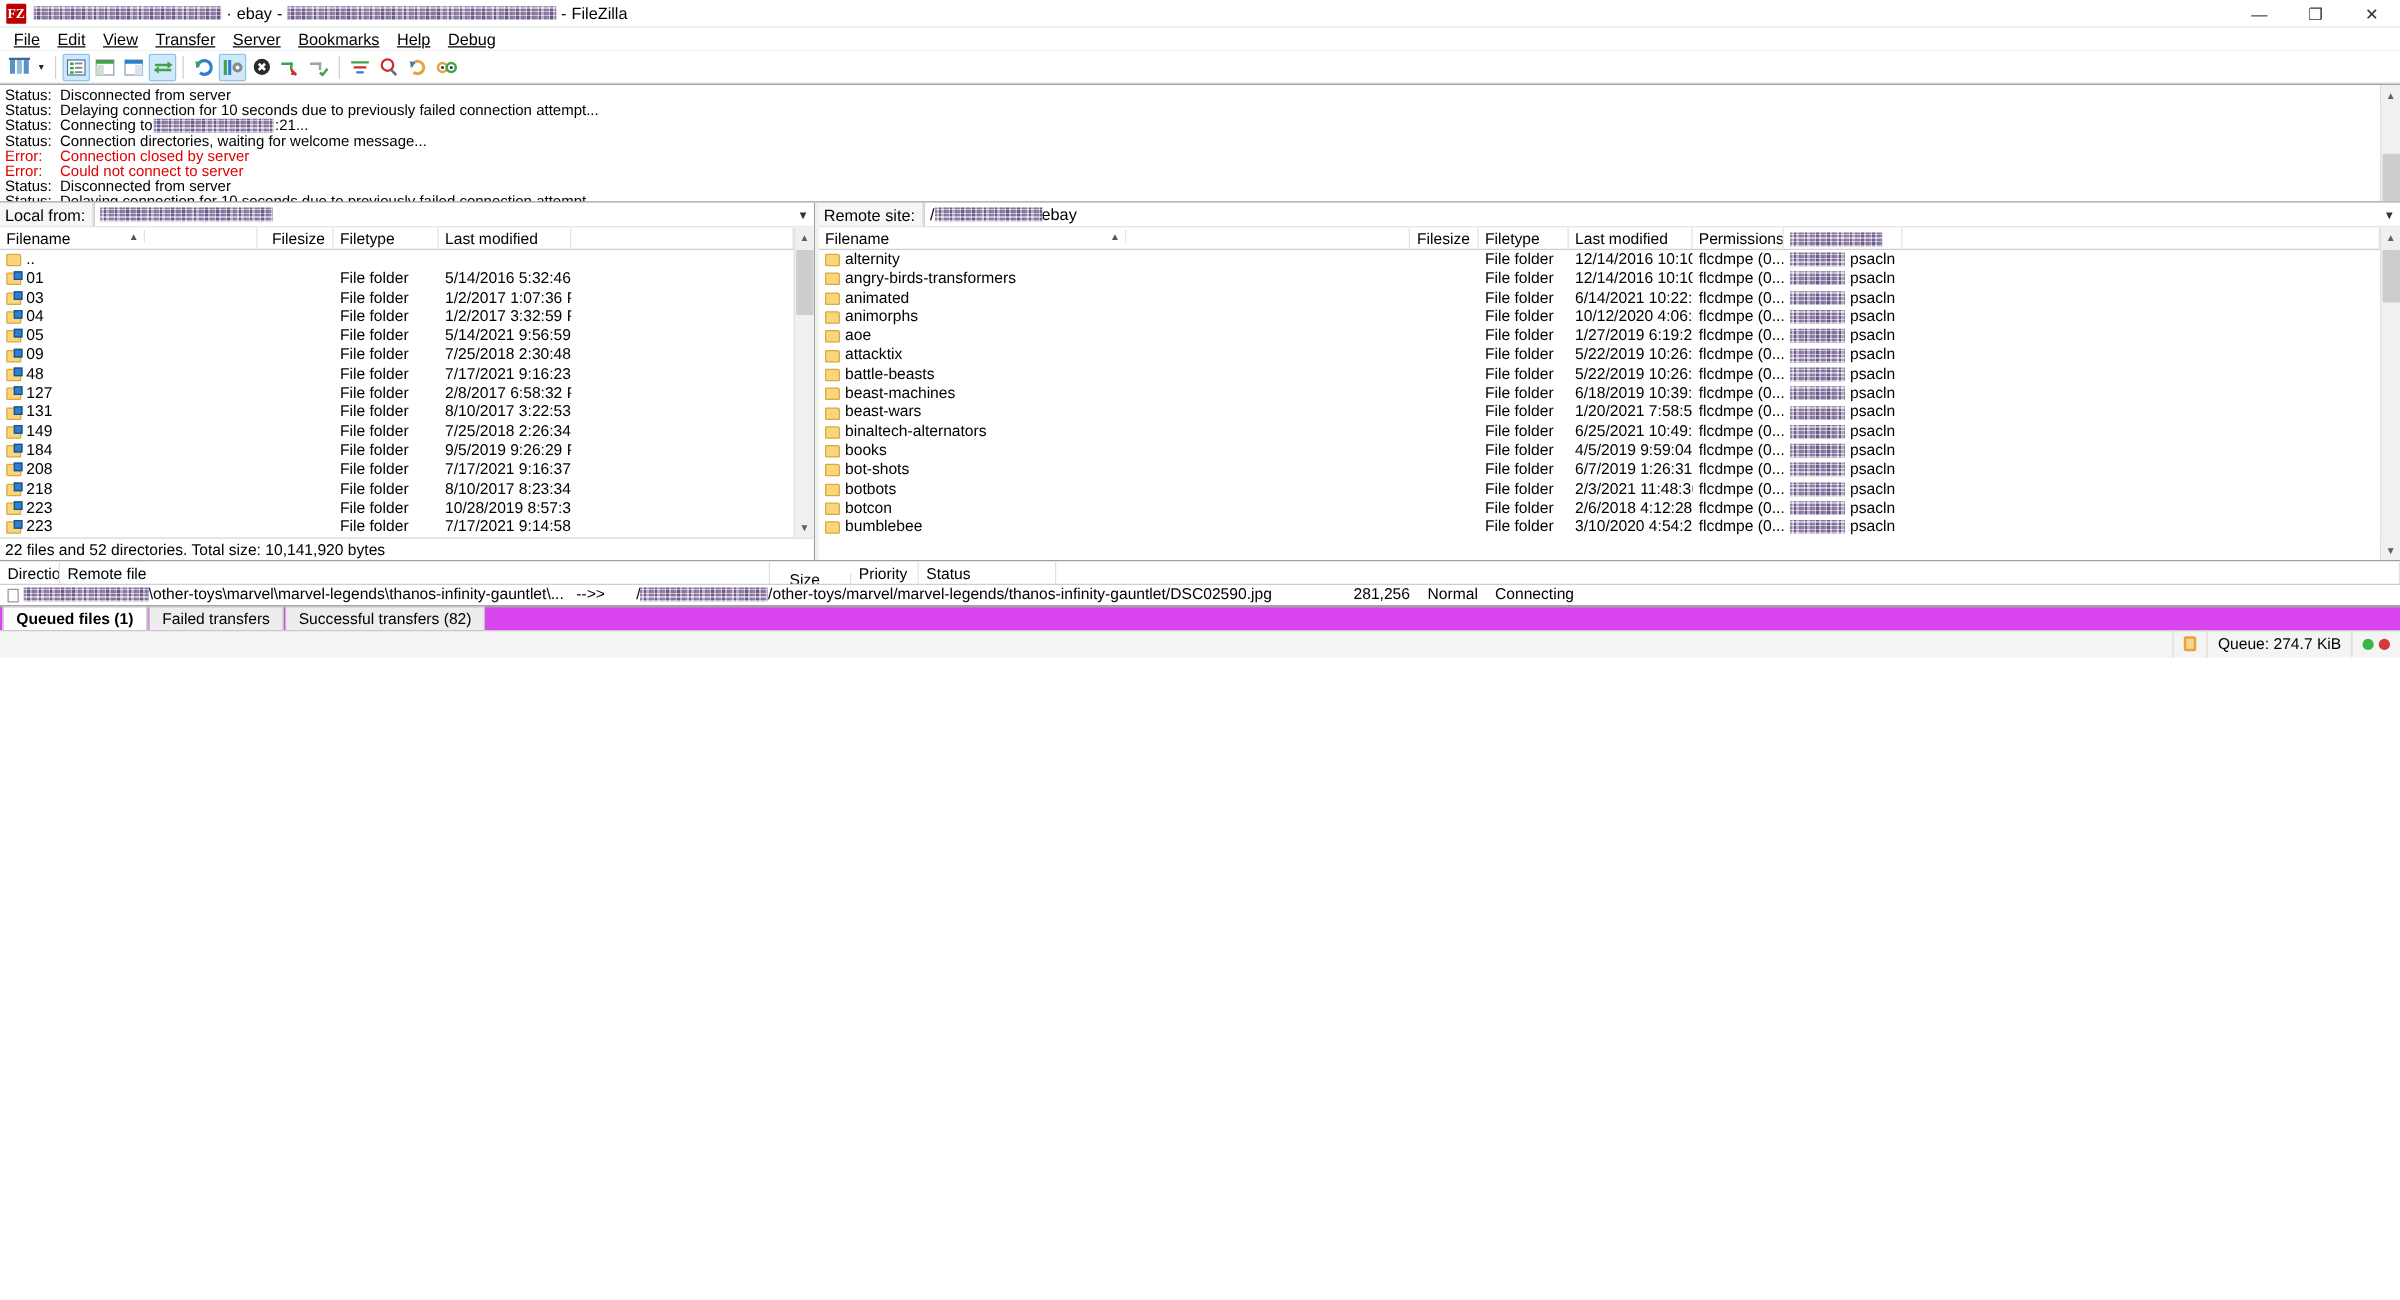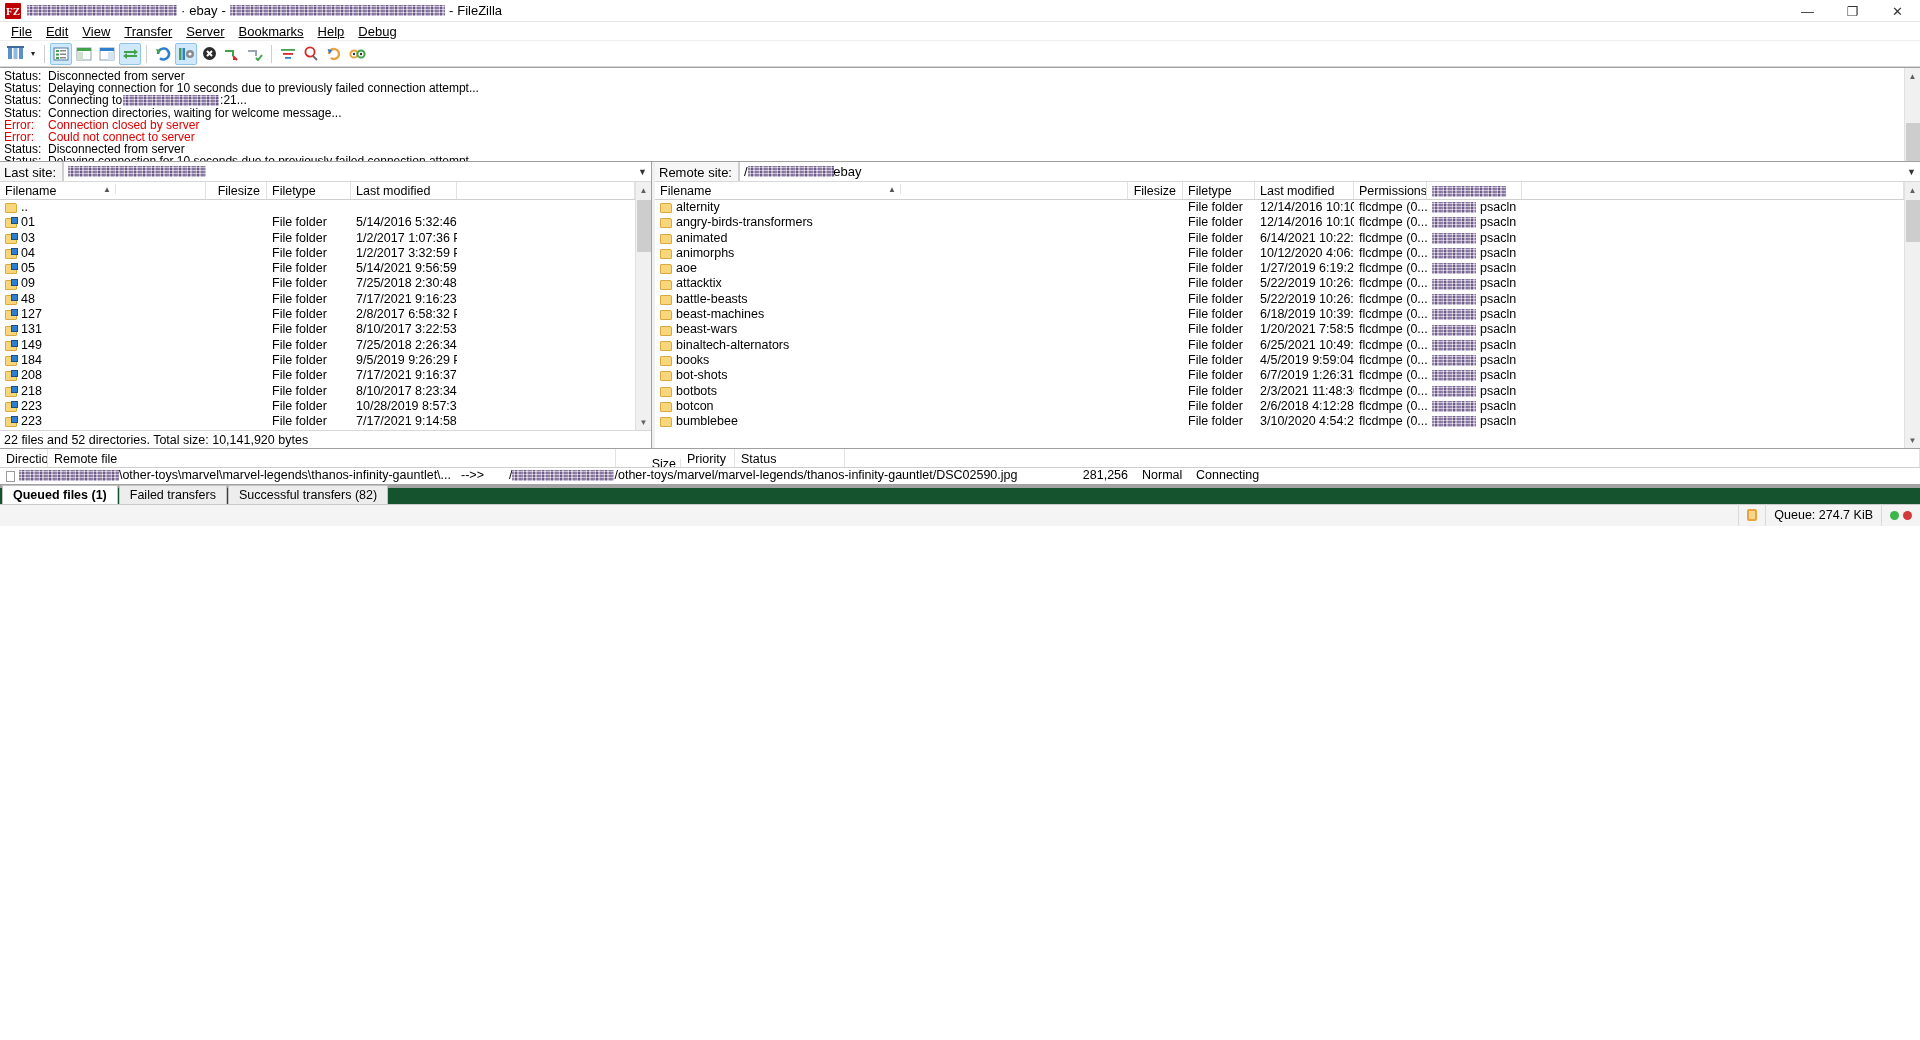--- a/index.html
+++ b/index.html
@@ -240,21 +240,21 @@
     display: flex; height: 19px;
     border-bottom: 1px solid #cfcfcf;
     font-size: 12.5px;
   }
   .q-hdr > div {
     border-right: 1px solid #e2e2e2;
     padding: 2px 4px 0 6px;
     display: flex; align-items: center;
     overflow: hidden; white-space: nowrap;
   }
-  .q-hdr .num { justify-content: flex-end; padding-right: 4px; margin-top: 10px; }
+  .q-hdr .num { justify-content: flex-end; padding-right: 24px; margin-top: 10px; }
   .q-rows { flex: 1; overflow: hidden; }
   .q-row {
     display: flex; height: 15.5px; line-height: 15.5px;
     font-size: 12.5px; white-space: nowrap;
   }
   .q-row > div { padding: 0 4px 0 6px; overflow: hidden; }
   .q-row .num { text-align: right; padding-right: 8px; }
   .server-ico {
     width: 8px; height: 11px; flex: none;
     background: linear-gradient(#8d9aa8, #5d6b7a);
@@ -270,22 +270,22 @@
   }
   .q-sub {
     display: flex; height: 15.5px; line-height: 15.5px;
     font-size: 12.5px; padding-left: 46px; gap: 30px;
   }
 
   
   .tabstrip {
     height: 20px;
     display: flex; align-items: flex-end;
-    border-top: 4px solid #a3a3a3;
-    background: #14532d;
+    border-top: 2px solid #a3a3a3;
+    background: #d946ef;
     padding-left: 2px;
   }
   .tab {
     height: 19px;
     padding: 0 10px;
     font-size: 12.5px;
     display: flex; align-items: center;
     border: 1px solid #c2c2c2;
     border-bottom: none;
     background: #ededed;
@@ -500,21 +500,21 @@
     <div class="vs-arrow">▲</div>
     <div class="vs-thumb" style="top:55px; height:38px;"></div>
     <div class="vs-arrow">▼</div>
   </div>
 </div>
 
 <div class="panes">
 
   <div class="pane local">
     <div class="sitebar">
-      <div class="sitebar-label">Last site:</div>
+      <div class="sitebar-label">Local from:</div>
       <div class="site-input">
         <span class="redact" style="width:138px"></span>
       </div>
       <div class="site-caret">▼</div>
     </div>
 
     <div class="list-wrap">
       <div class="list-inner">
         <div class="hdr">
           <div style="width:206px">Filename</div>

